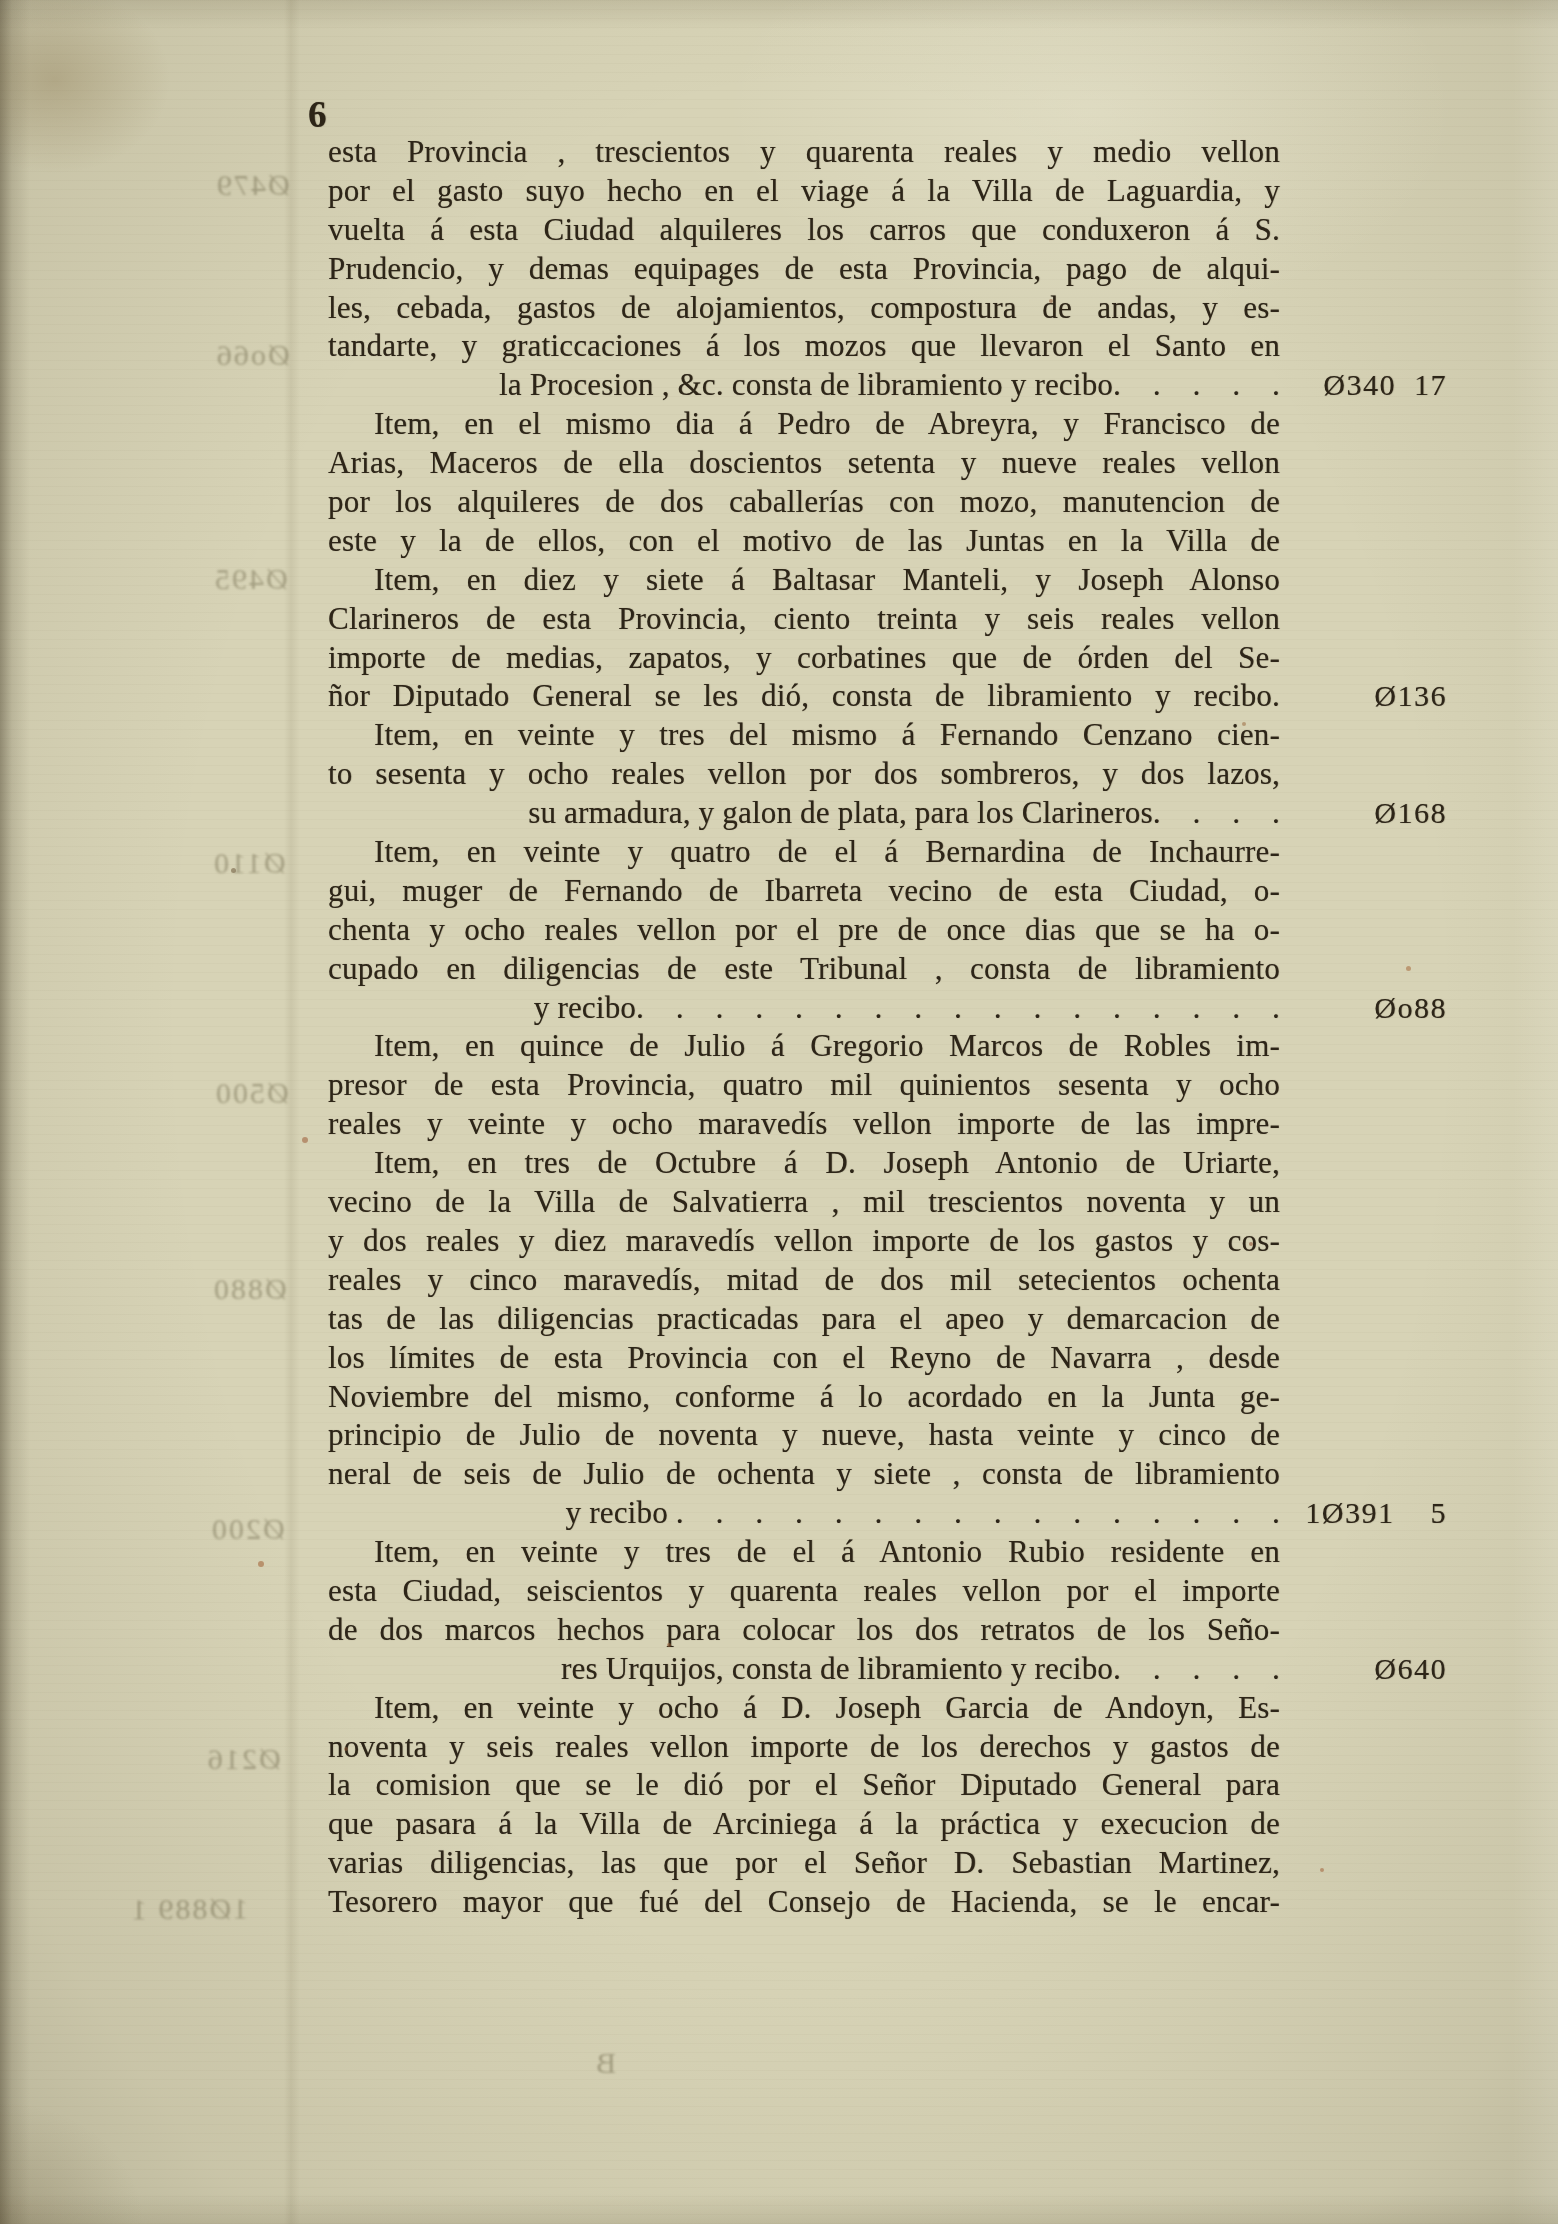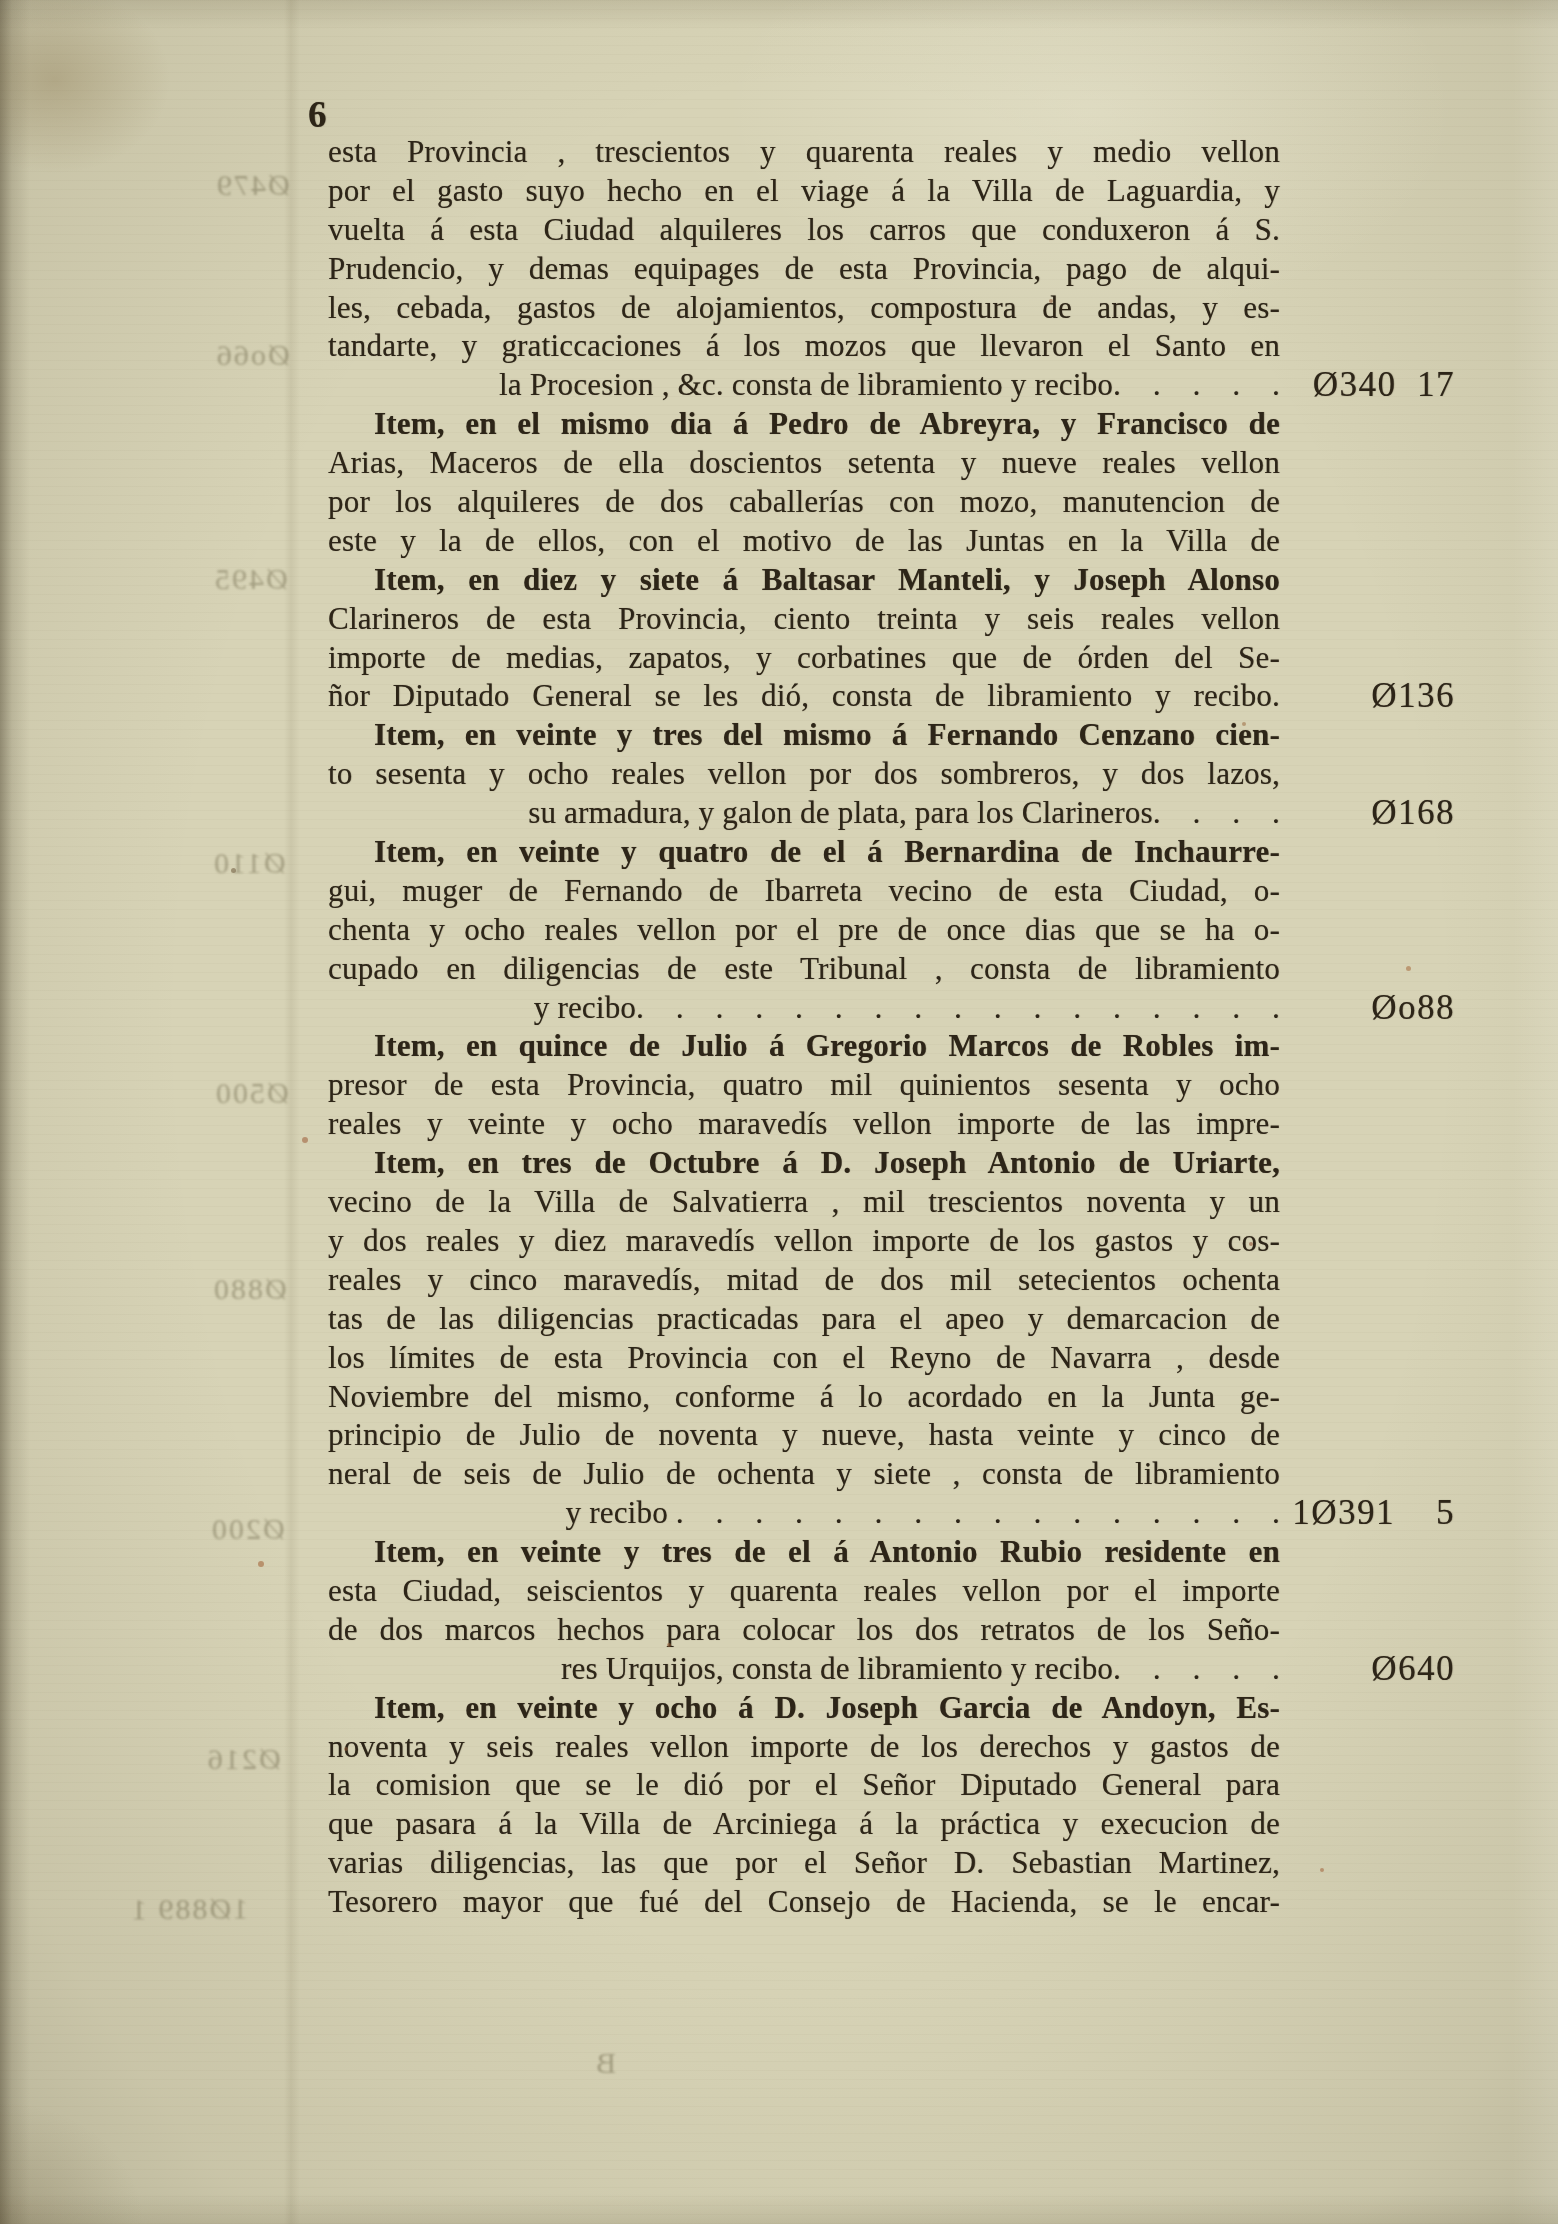--- a/index.html
+++ b/index.html
@@ -29,24 +29,24 @@
   }
   .textblock{position:absolute;left:312px;top:133px;width:1150px;}
   .line{position:relative;width:1150px;height:38.9px;font-size:31px;line-height:38.9px;}
   .lt{
     position:absolute;left:16px;top:0;width:952px;display:block;
     text-shadow:0.35px 0.35px 0.8px rgba(40,30,15,0.48);
     letter-spacing:0.2px;
   }
   .just{text-align:justify;text-align-last:justify;}
   .nj{white-space:pre;text-align:right;}
-  .ind{text-indent:46px;font-weight:bold;}
+  .ind{text-indent:46px;}
   .amt{
-    position:absolute;right:7px;top:0;white-space:pre;
-    font-size:35px;letter-spacing:1.5px;
+    position:absolute;right:15px;top:0;white-space:pre;
+    font-size:30px;letter-spacing:1.5px;
     text-shadow:0.4px 0.4px 0.9px rgba(40,30,15,0.5);
   }
   .ghost{
     position:absolute;
     font-size:30px;letter-spacing:2px;white-space:pre;
     transform:scaleX(-1) rotate(0.5deg);
     filter:blur(1.1px);
   }
   .speck{position:absolute;border-radius:50%;}
 </style>

